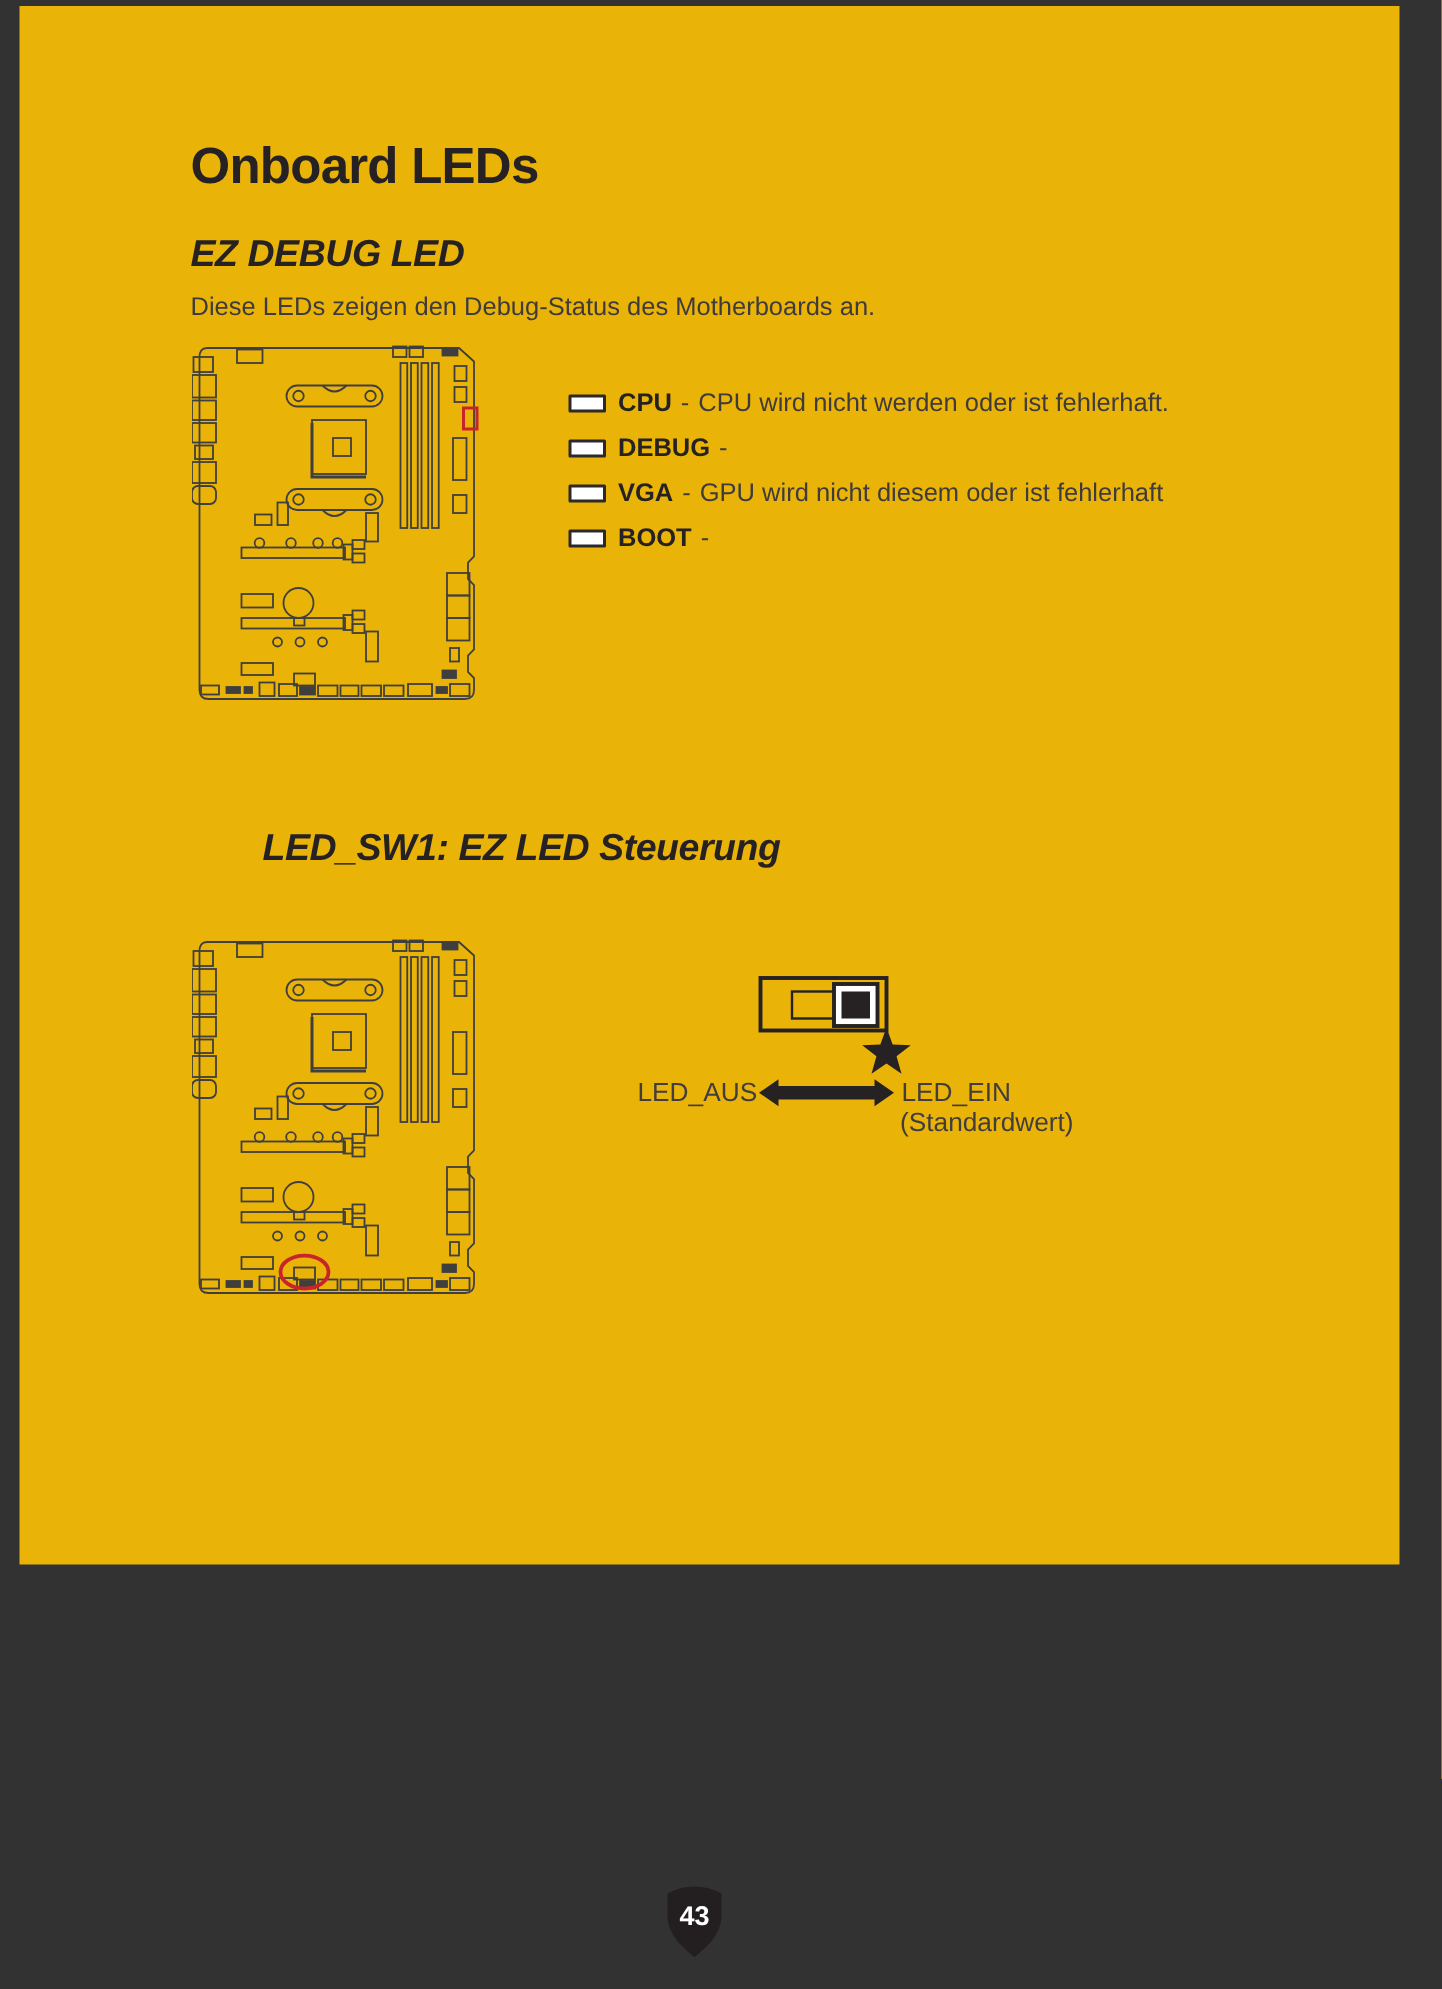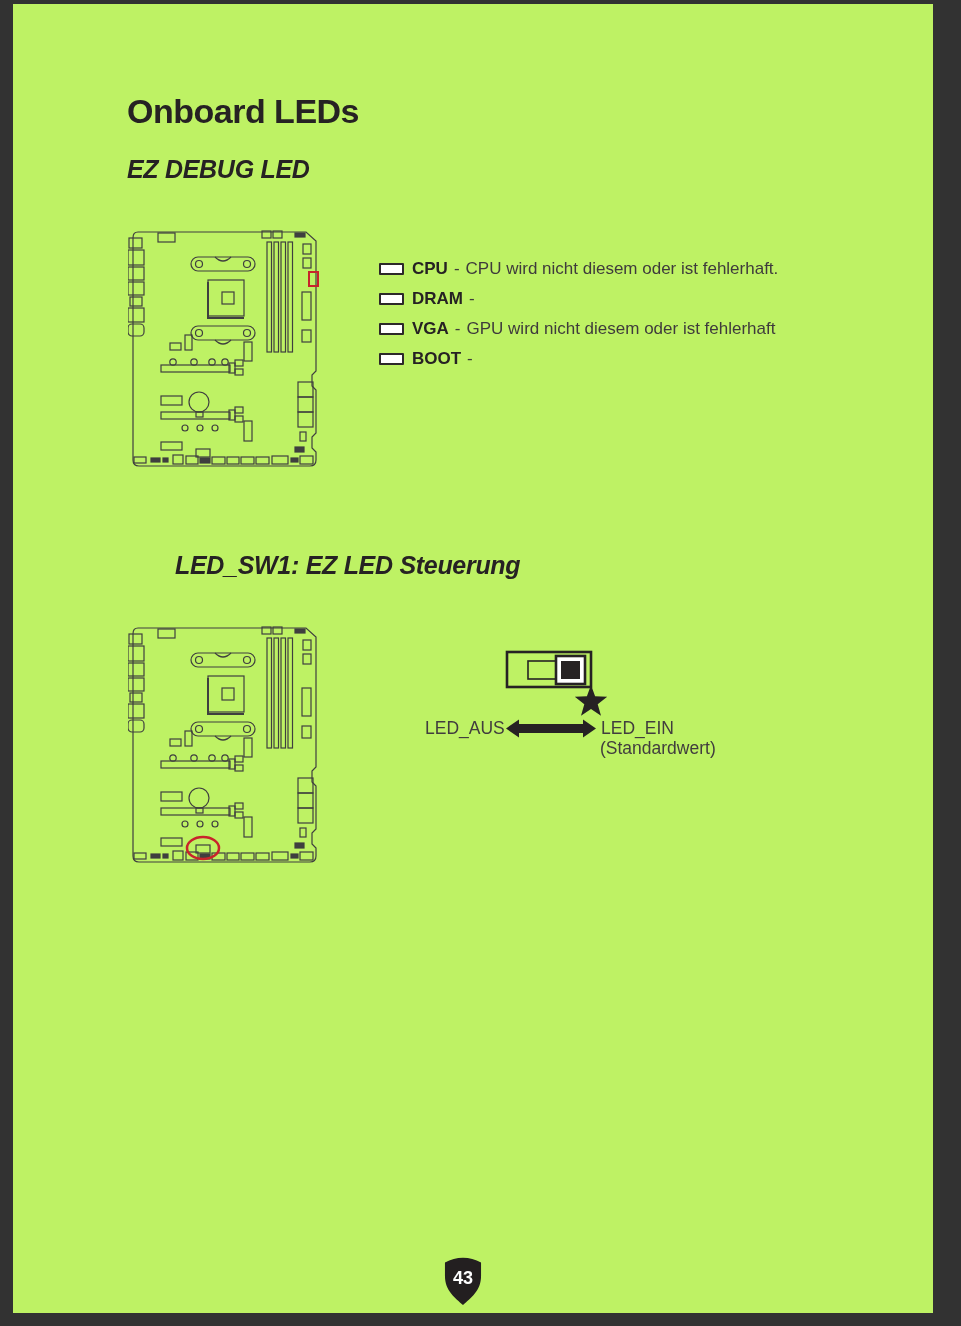--- a/index.html
+++ b/index.html
@@ -4,22 +4,22 @@
 <style>
   html,body{margin:0;padding:0;}
   body{
     width:961px;height:1326px;
     background:#323232;
     font-family:"Liberation Sans","DejaVu Sans",sans-serif;
     position:relative;
     overflow:hidden;
   }
   .page{
-    position:absolute;left:13px;top:4px;width:920px;height:1309px;
-    background:#bef264;
+    position:absolute;left:13px;top:4px;width:920px;height:1039px;
+    background:#eab308;
   }
   .abs{position:absolute;}
   .title{
     left:114px;top:90px;
     font-size:34px;font-weight:bold;color:#262223;line-height:1.05;
     letter-spacing:-0.5px;
   }
   .h2{
     font-size:25px;font-weight:bold;color:#262223;line-height:1.05;
     letter-spacing:-0.3px;
@@ -152,36 +152,37 @@
       <rect x="163" y="228" width="7" height="4" fill="#3f3f3f"></rect>
       <rect x="172" y="226" width="13" height="8"></rect>
     </g>
   </defs>
 </svg>
 
 <div class="page">
 
   <div class="abs title">Onboard LEDs</div>
   <div class="abs h2 ez">EZ DEBUG LED</div>
+  <div class="abs body-text p1">Diese LEDs zeigen den Debug-Status des Motherboards an.</div>
 
   <svg class="abs" style="left:115px;top:226px;" width="196" height="242" viewBox="0 0 196 242">
     <use href="#mobo"></use>
     <rect x="181" y="42" width="9" height="14" fill="none" stroke="#C8242B" stroke-width="2"></rect>
   </svg>
 
   <div class="abs legend">
     <div class="legend-row">
       <span class="led-box"></span>
       <span class="led-label">CPU</span>
       <span class="led-sep">-</span>
-      <span class="led-desc">CPU wird nicht diesem oder ist fehlerhaft.</span>
-    </div>
-    <div class="legend-row">
-      <span class="led-box"></span>
-      <span class="led-label">DRAM</span>
+      <span class="led-desc">CPU wird nicht werden oder ist fehlerhaft.</span>
+    </div>
+    <div class="legend-row">
+      <span class="led-box"></span>
+      <span class="led-label">DEBUG</span>
       <span class="led-sep">-</span>
     </div>
     <div class="legend-row">
       <span class="led-box"></span>
       <span class="led-label">VGA</span>
       <span class="led-sep">-</span>
       <span class="led-desc">GPU wird nicht diesem oder ist fehlerhaft</span>
     </div>
     <div class="legend-row">
       <span class="led-box"></span>

